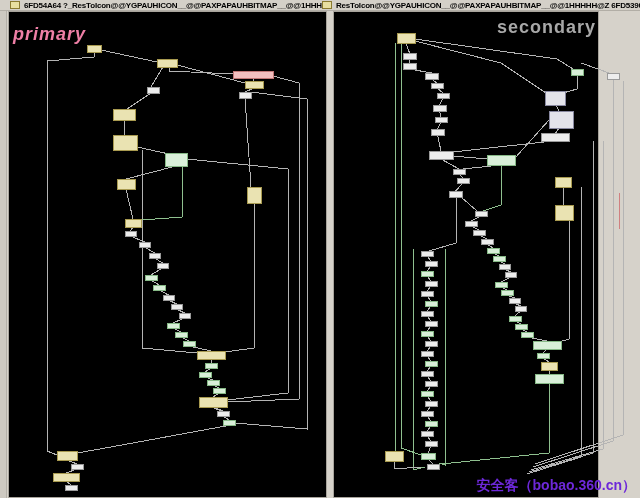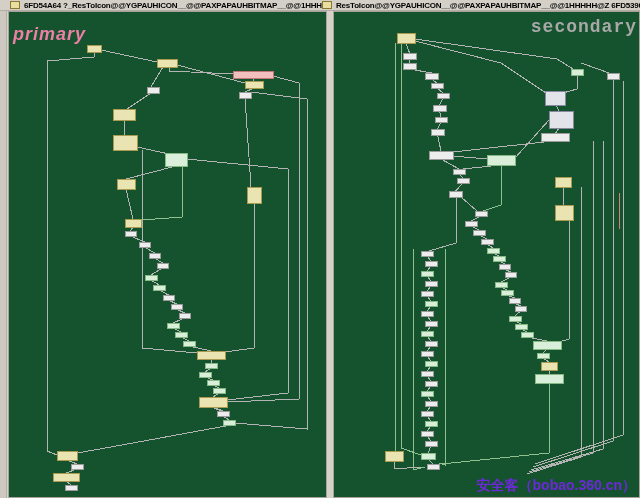--- a/index.html
+++ b/index.html
@@ -11,24 +11,24 @@
   .hicon{position:absolute;top:1px;width:10px;height:8px;background:#e8dfa0;
          border:1px solid #8a7a30;box-sizing:border-box;}
   .htitle{position:absolute;top:1px;font-weight:bold;font-size:8px;color:#000;
           white-space:nowrap;overflow:hidden;letter-spacing:-0.2px;}
   .htitle.hleft{left:24px;width:298px;}
   .htitle.hright{left:336px;width:304px;}
   
   .vscroll{position:absolute;left:0;top:11px;width:7px;height:487px;
            background:#cdc9c1;border-right:1px solid #b4b0a8;box-sizing:border-box;}
   
-  .panel{position:absolute;top:11px;height:487px;background:#14532d;
+  .panel{position:absolute;top:11px;height:487px;background:#000000;
          border:1px solid #a8a49c;box-sizing:border-box;}
   .panel-left{left:8px;width:319px;}
-  .panel-right{left:333px;width:307px;font-family:Liberation Mono, monospace;}
+  .panel-right{left:333px;width:266px;}
   .panel svg{position:absolute;left:0;top:0;shape-rendering:crispEdges;}
   
   .edge{fill:none;stroke-width:1;}
   .edge-n{stroke:#b4b4b4;}
   .edge-g{stroke:#8fc08f;}
   .edge-r{stroke:#d08080;}
   .node{stroke-width:1;}
   .node-y{fill:#EAE3B2;stroke:#A89A50;}
   .node-g{fill:#D9EFD9;stroke:#86B886;}
   .node-n{fill:#EDEDED;stroke:#9A9A9A;}

